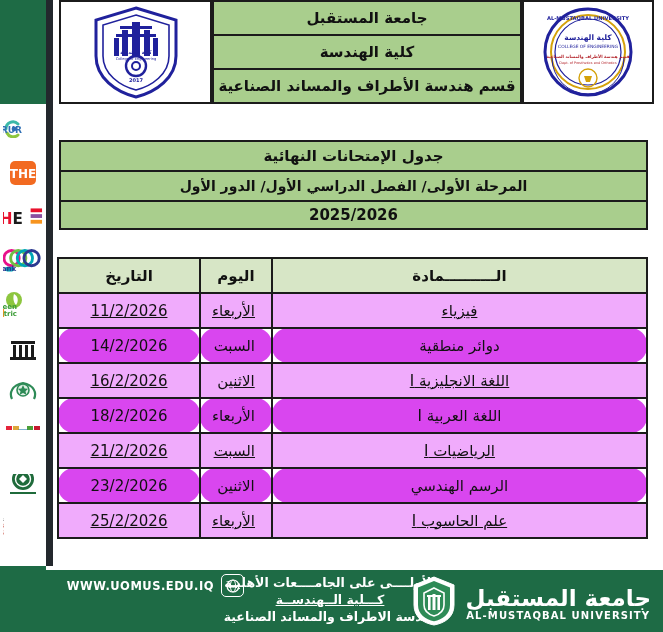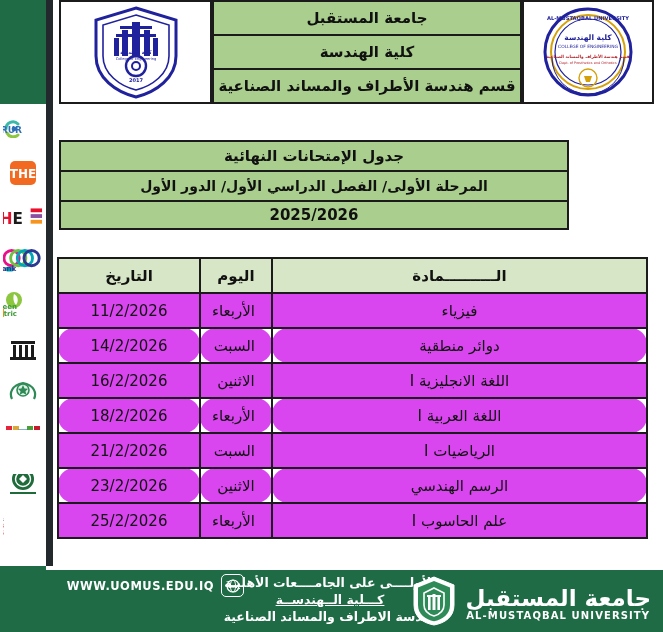--- a/index.html
+++ b/index.html
@@ -35,21 +35,21 @@
               border:2px solid #1b1b1b;box-sizing:border-box;}
   .crest-cell.right{border-right:2px solid #1b1b1b;}
   .hdr-mid{display:flex;flex-direction:column;}
   .hdr-row{flex:1;background:#a9ce8d;border:2px solid #1b1b1b;border-top-width:2px;
            border-bottom-width:0;box-sizing:border-box;
            display:flex;align-items:center;justify-content:center;
            font-weight:bold;font-size:15px;color:#111;}
   .hdr-row:last-child{border-bottom-width:2px;}
 
   
-  .titleblk{position:absolute;left:6px;top:140px;width:510px;}
+  .titleblk{position:absolute;left:6px;top:140px;width:589px;}
   .tline{background:#a9ce8d;border:2px solid #1b1b1b;border-bottom-width:0;box-sizing:border-box;
          height:30px;display:flex;align-items:center;justify-content:center;
          font-weight:bold;color:#111;}
   .tline.t1{font-size:15px;}
   .tline.t2{font-size:14px;}
   .tline.t3{font-size:15px;border-bottom-width:2px;direction:ltr;}
 
   
   .tblwrap{position:absolute;left:6px;top:257px;width:589px;}
   table.sched{border-collapse:collapse;width:589px;table-layout:fixed;}
@@ -57,21 +57,21 @@
     border:2px solid #1b1b1b;
     height:35px;text-align:center;vertical-align:middle;
     font-size:15px;color:#111;box-sizing:border-box;padding:0 16px;
   }
   table.sched th{background:#d7e6c6;font-weight:bold;}
   table.sched td{font-weight:normal;}
   col.c-subject{width:375px;}
   col.c-day{width:72px;}
   col.c-date{width:142px;}
   tr.alt td{background:#d946ef;border-radius:16px;}
-  tr.plain td{background:#d946ef;}
+  tr.plain td{background:#f0abfc;text-decoration:underline;}
   td.date{direction:ltr;font-size:15px;}
   th.subject{letter-spacing:0;}
 
   
   .footer{position:absolute;left:0;bottom:0;width:663px;height:66px;background:#1e6b45;}
   .footer-inner{position:absolute;inset:0;}
   .f-left{position:absolute;left:44px;top:8px;width:200px;color:#fff;}
   .f-contact{display:flex;align-items:center;gap:7px;margin-bottom:7px;}
   .f-ico{width:21px;height:21px;border:1.4px solid #ffffff;border-radius:5px;
          display:flex;align-items:center;justify-content:center;flex:0 0 auto;}

